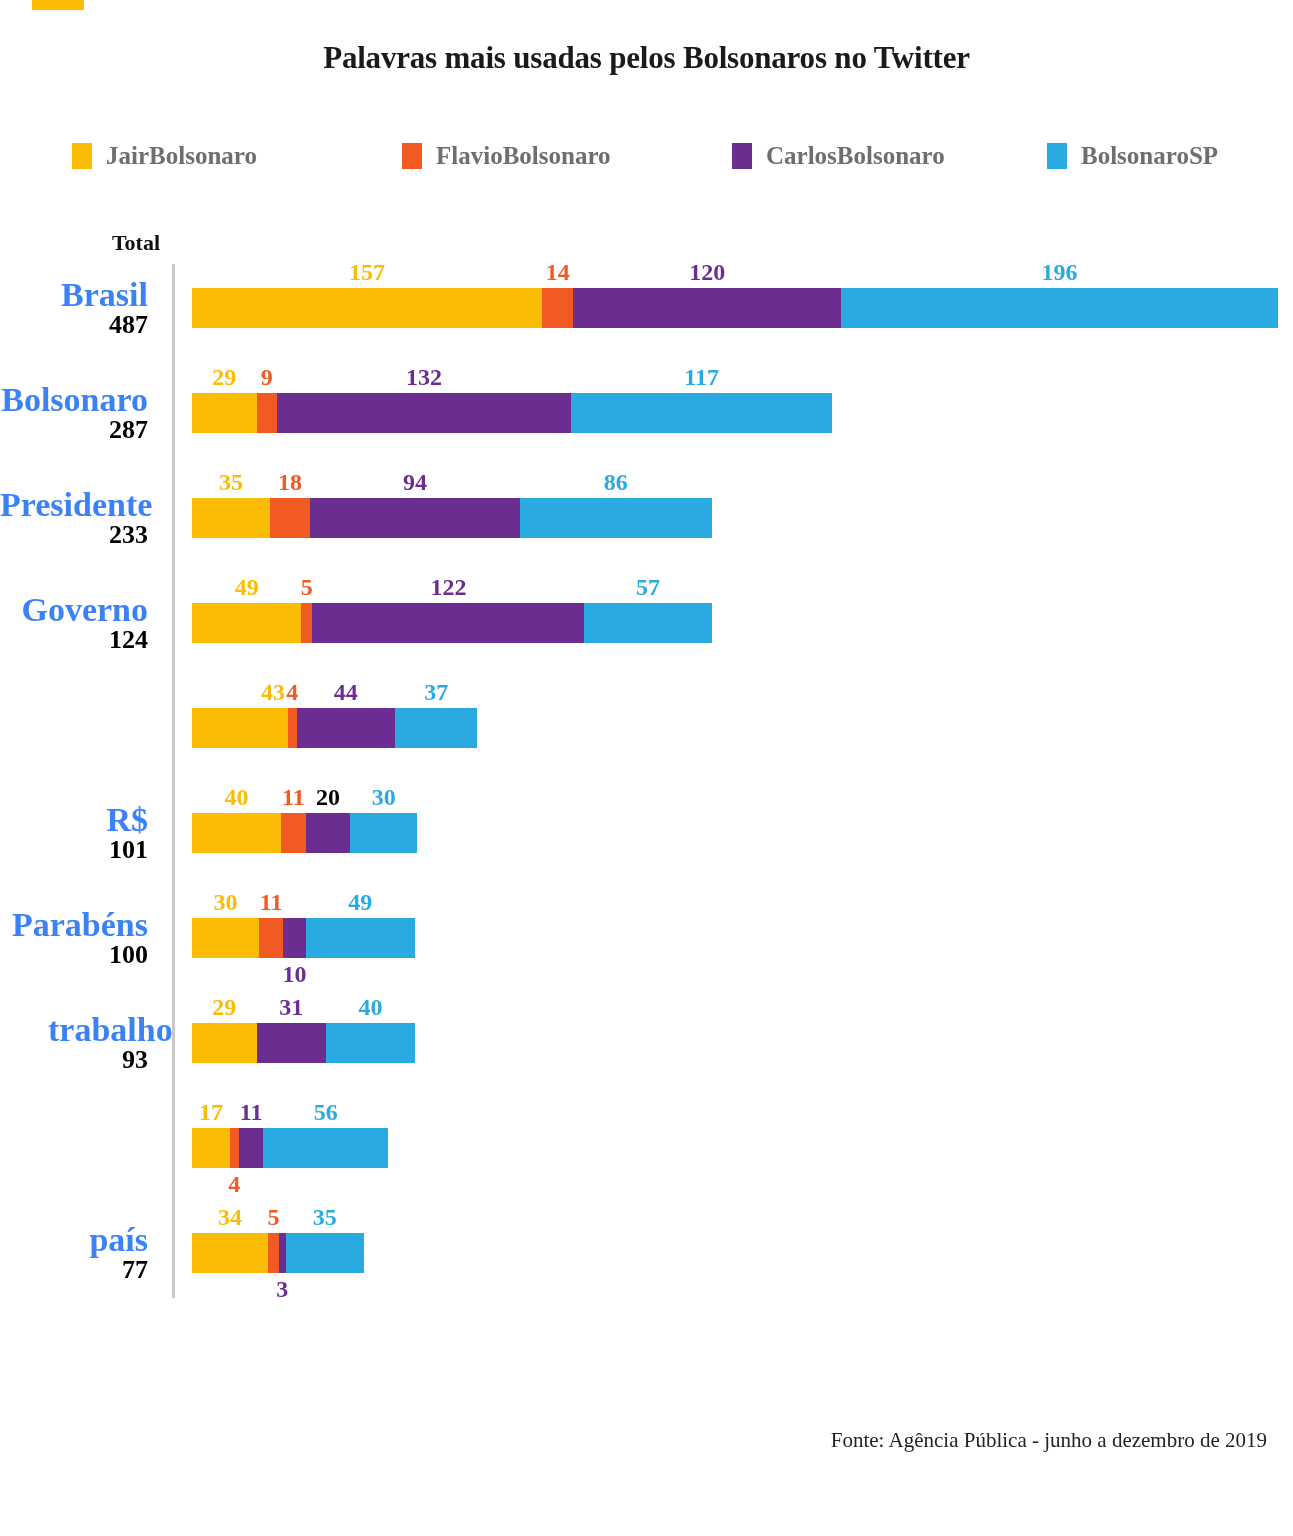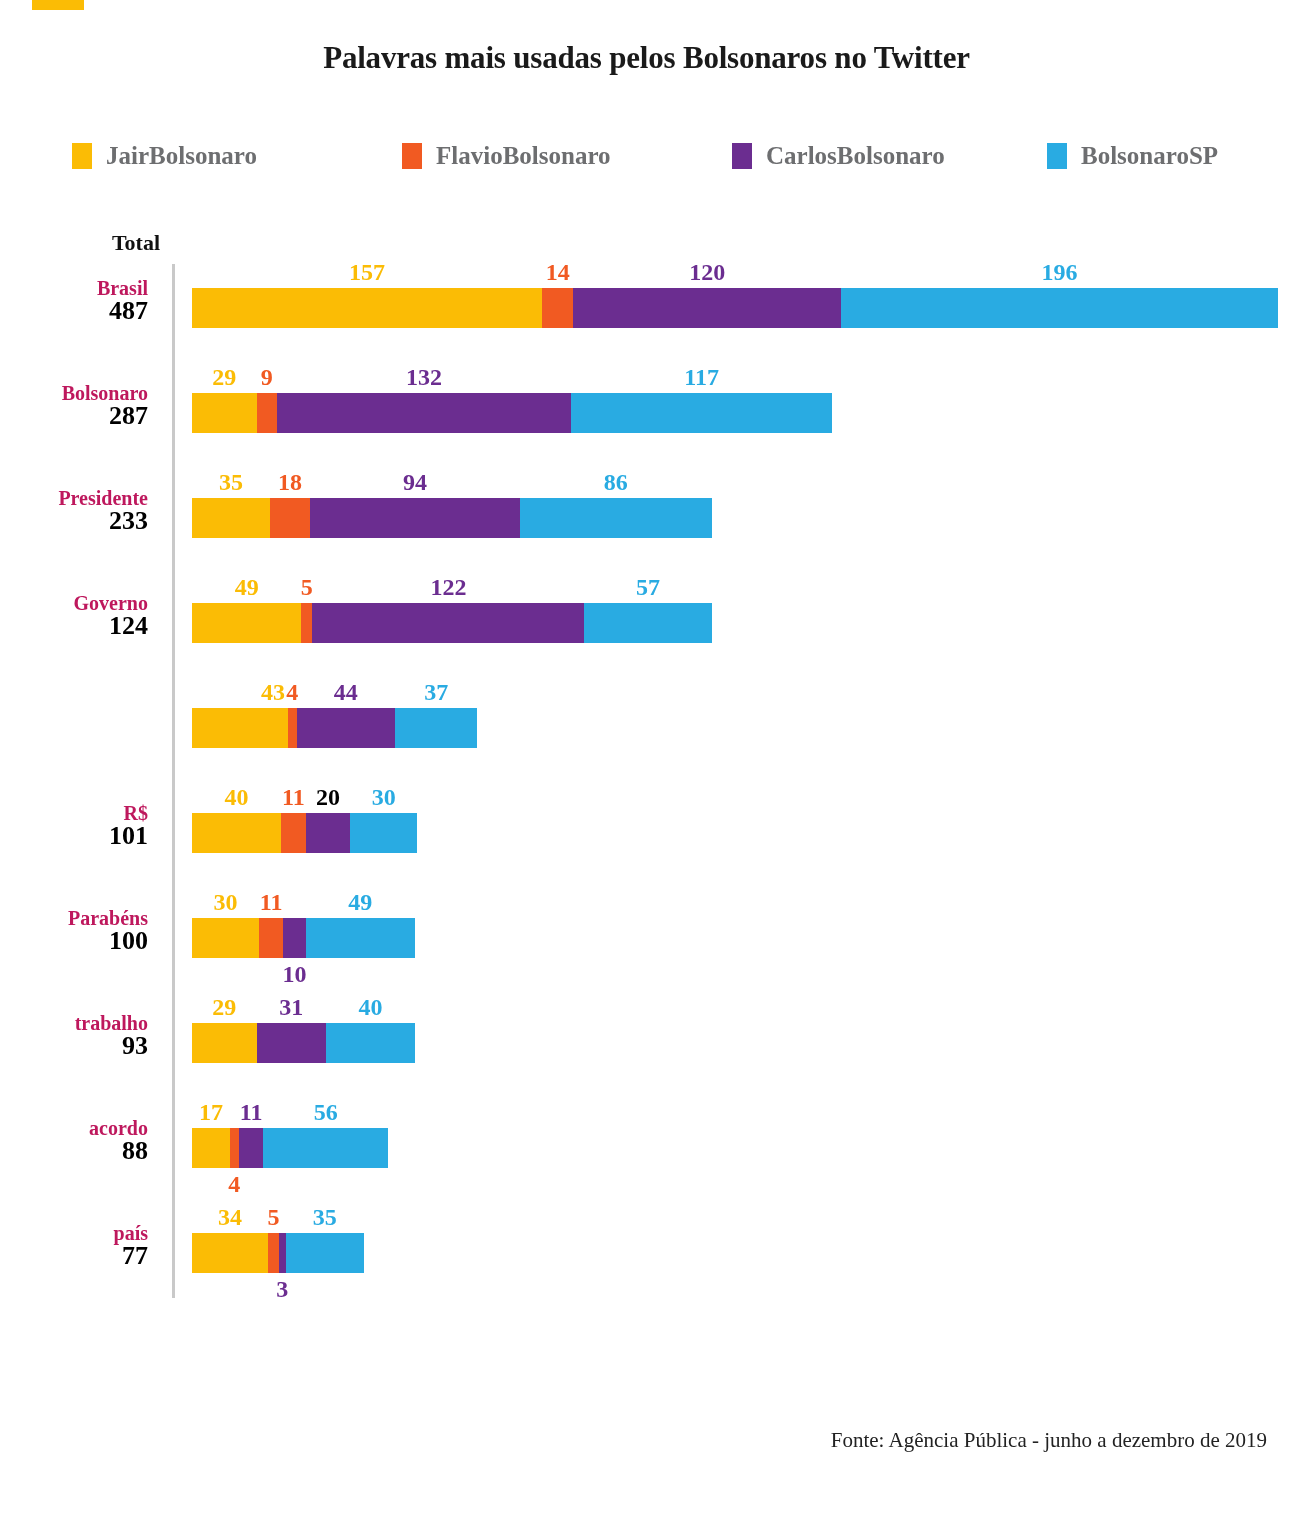--- a/index.html
+++ b/index.html
@@ -107,22 +107,22 @@
     right: 1121px;  
     width: 172px;
     top: 0;
     text-align: right;
     padding-right: 24px;
     box-sizing: border-box;
   }
   .row-name {
     font-family: "Liberation Serif", "DejaVu Serif", serif;
     font-weight: bold;
-    font-size: 20px;
-    color: #be185d;
+    font-size: 34px;
+    color: #3b82f6;
     line-height: 1;
     white-space: nowrap;
   }
   .row-total {
     font-family: "Liberation Serif", "DejaVu Serif", serif;
     font-weight: bold;
     font-size: 26px;
     color: #000000;
     line-height: 1;
   }
@@ -304,24 +304,20 @@
       <div class="seg-label above" style="color: rgb(251, 188, 5); left: 224.335px;">29</div>
       <div class="seg-label above" style="color: rgb(107, 45, 144); left: 291.235px;">31</div>
       <div class="seg-label above" style="color: rgb(41, 171, 226); left: 370.4px;">40</div>
       <div class="bar">
         <div class="seg" style="width: 64.67px; background: rgb(251, 188, 5);"></div>
         <div class="seg" style="width: 69.13px; background: rgb(107, 45, 144);"></div>
         <div class="seg" style="width: 89.2px; background: rgb(41, 171, 226);"></div>
       </div>
     </div>
     <div class="row" style="top: 1104px;">
-      <div class="row-label" style="top: 14px;">
-        <div class="row-name">acordo</div>
-        <div class="row-total">88</div>
-      </div>
       <div class="seg-label above" style="color: rgb(251, 188, 5); left: 210.955px;">17</div>
       <div class="seg-label below" style="color: rgb(241, 90, 34); left: 234.37px;">4</div>
       <div class="seg-label above" style="color: rgb(107, 45, 144); left: 251.095px;">11</div>
       <div class="seg-label above" style="color: rgb(41, 171, 226); left: 325.8px;">56</div>
       <div class="bar">
         <div class="seg" style="width: 37.91px; background: rgb(251, 188, 5);"></div>
         <div class="seg" style="width: 8.92px; background: rgb(241, 90, 34);"></div>
         <div class="seg" style="width: 24.53px; background: rgb(107, 45, 144);"></div>
         <div class="seg" style="width: 124.88px; background: rgb(41, 171, 226);"></div>
       </div>

